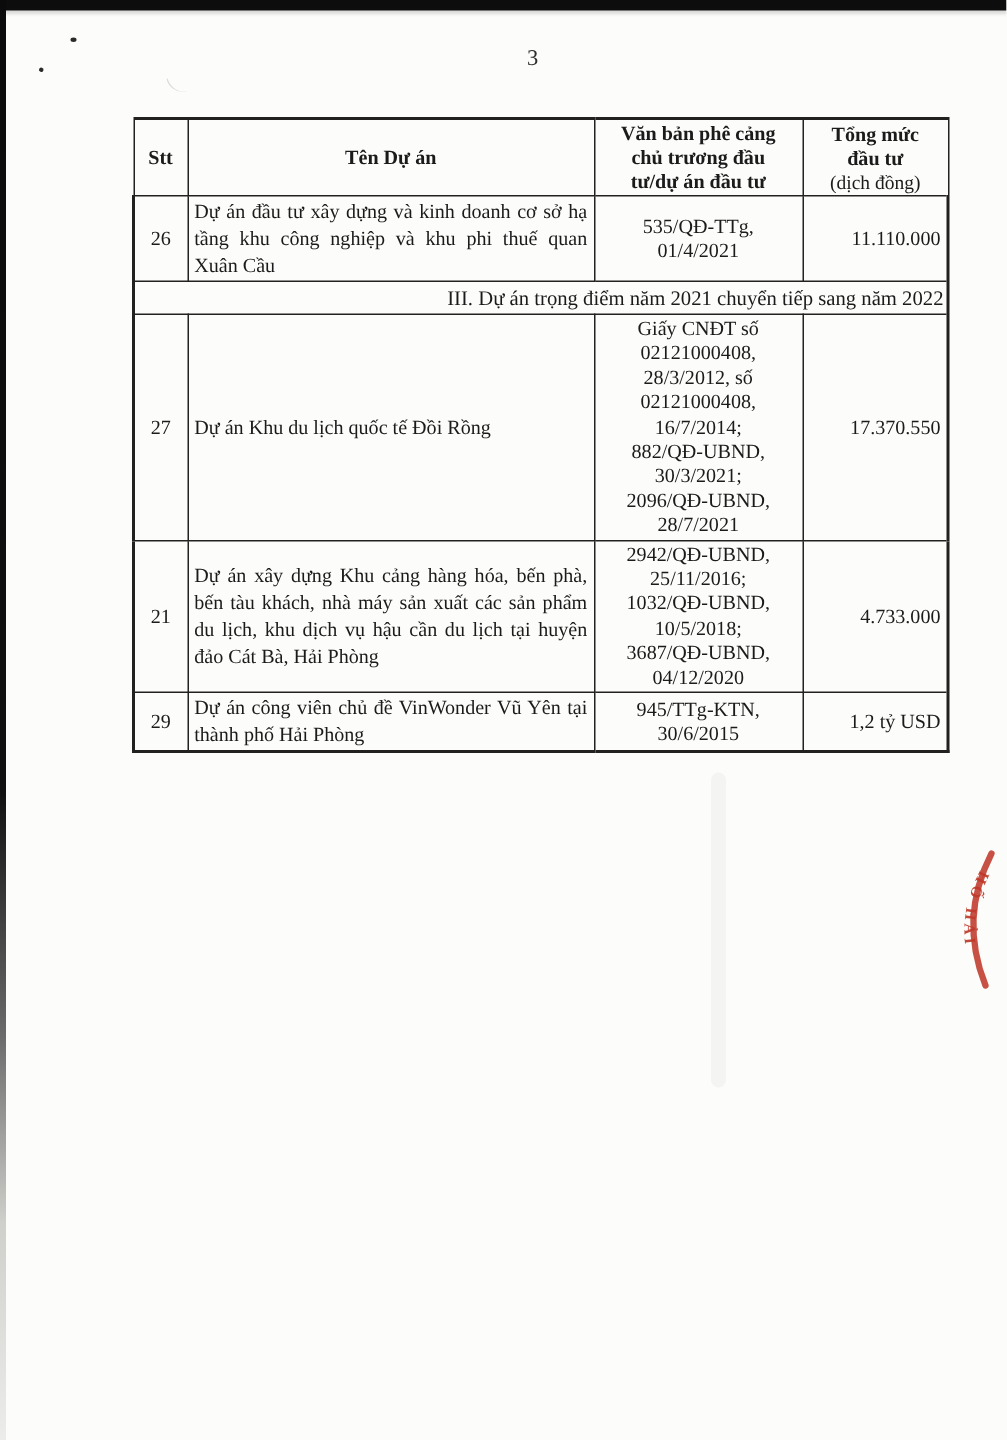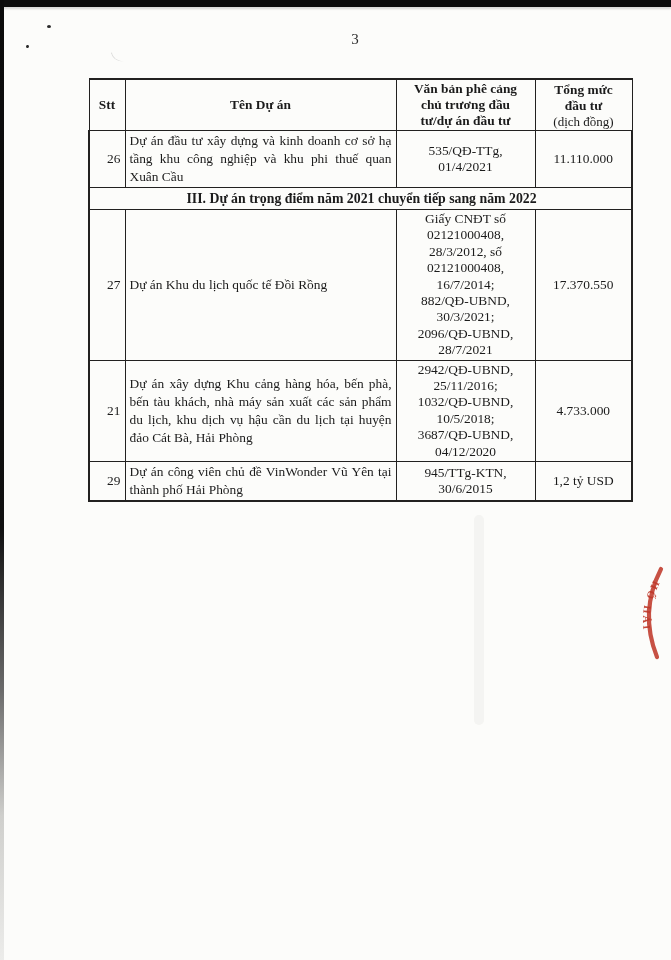--- a/index.html
+++ b/index.html
@@ -61,29 +61,29 @@
   tr.row-28 { height: 99px; }
   tr.row-29 { height: 39px; }
 
   .ptable th {
     font-weight: bold; text-align: center; line-height: 16px; font-size: 13.4px;
   }
   .note { font-weight: normal; font-size: 13px; line-height: 15px; }
 
   .prewrap { white-space: pre-line; }
 
-  .c-stt { text-align: right; }
+  .c-stt { text-align: center; }
   .c-name {
     text-align: justify; line-height: 18px; padding: 2px 7px;
   }
   .c-doc { text-align: center; line-height: 16.4px; }
-  .c-total { text-align: center; }
+  .c-total { text-align: right; }
 
   tr.section-row td {
-    font-weight: bold; text-align: center; font-size: 13.8px;
+    font-weight: normal; text-align: right; font-size: 13.8px;
     padding: 1px 2px 1px 4px; line-height: 18px;
     border-width: 1.5px 2px; border-left-width: 2px; border-right-width: 2px; margin-top: 43px;
   }
 
   .stamp {
     position: absolute; left: 618px; top: 556px;
     width: 53px; height: 112px;
   }
   .stamp .arc {
     fill: none; stroke-width: 4.2; stroke-linecap: round; opacity: 0.88;

